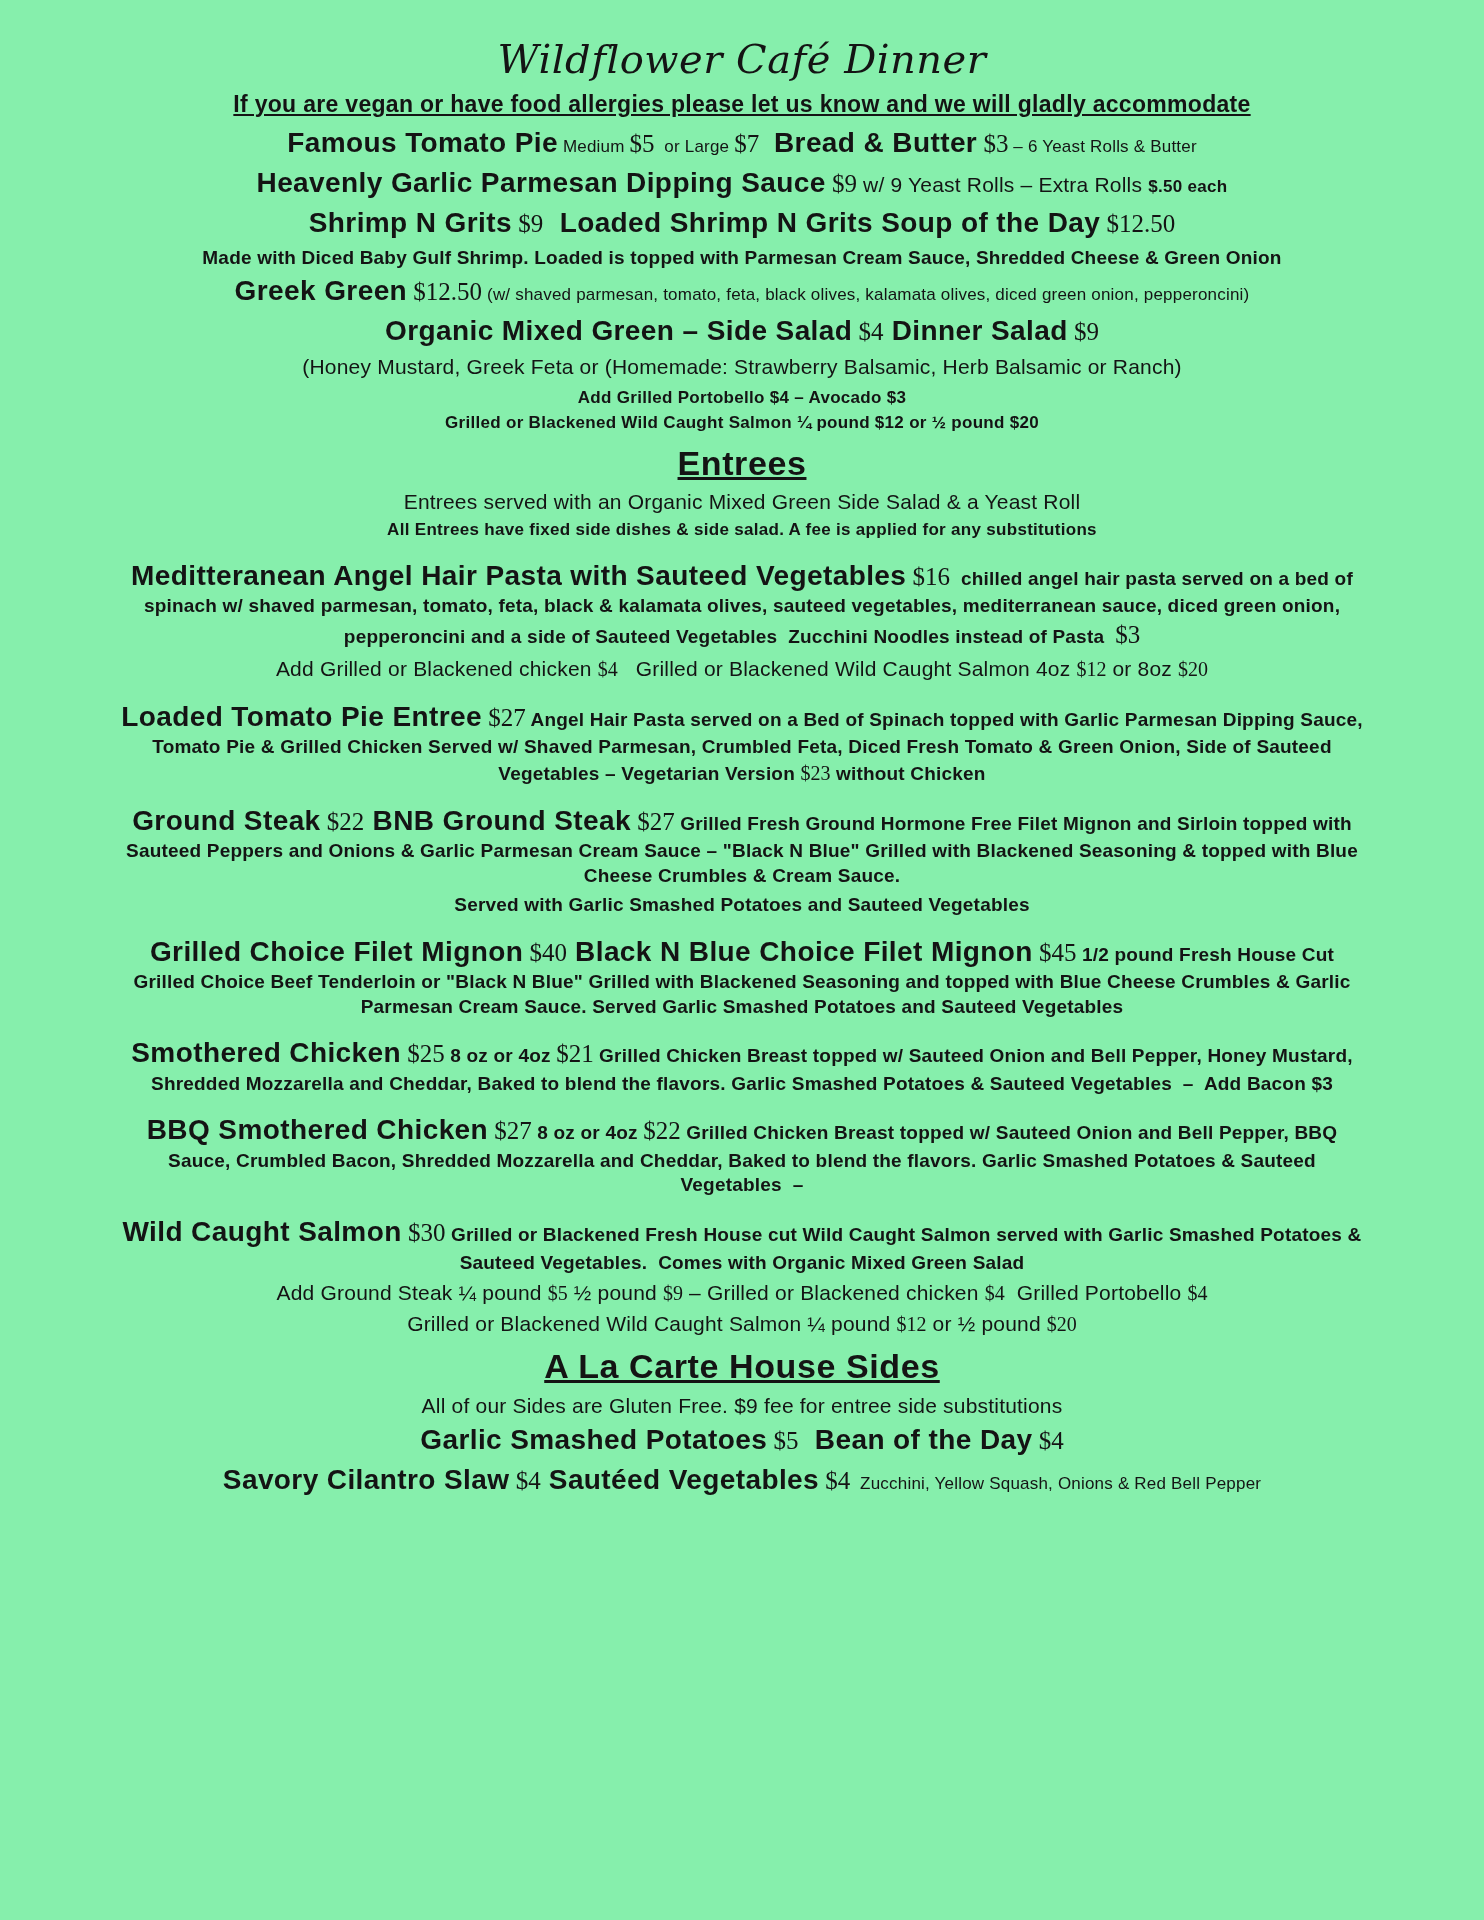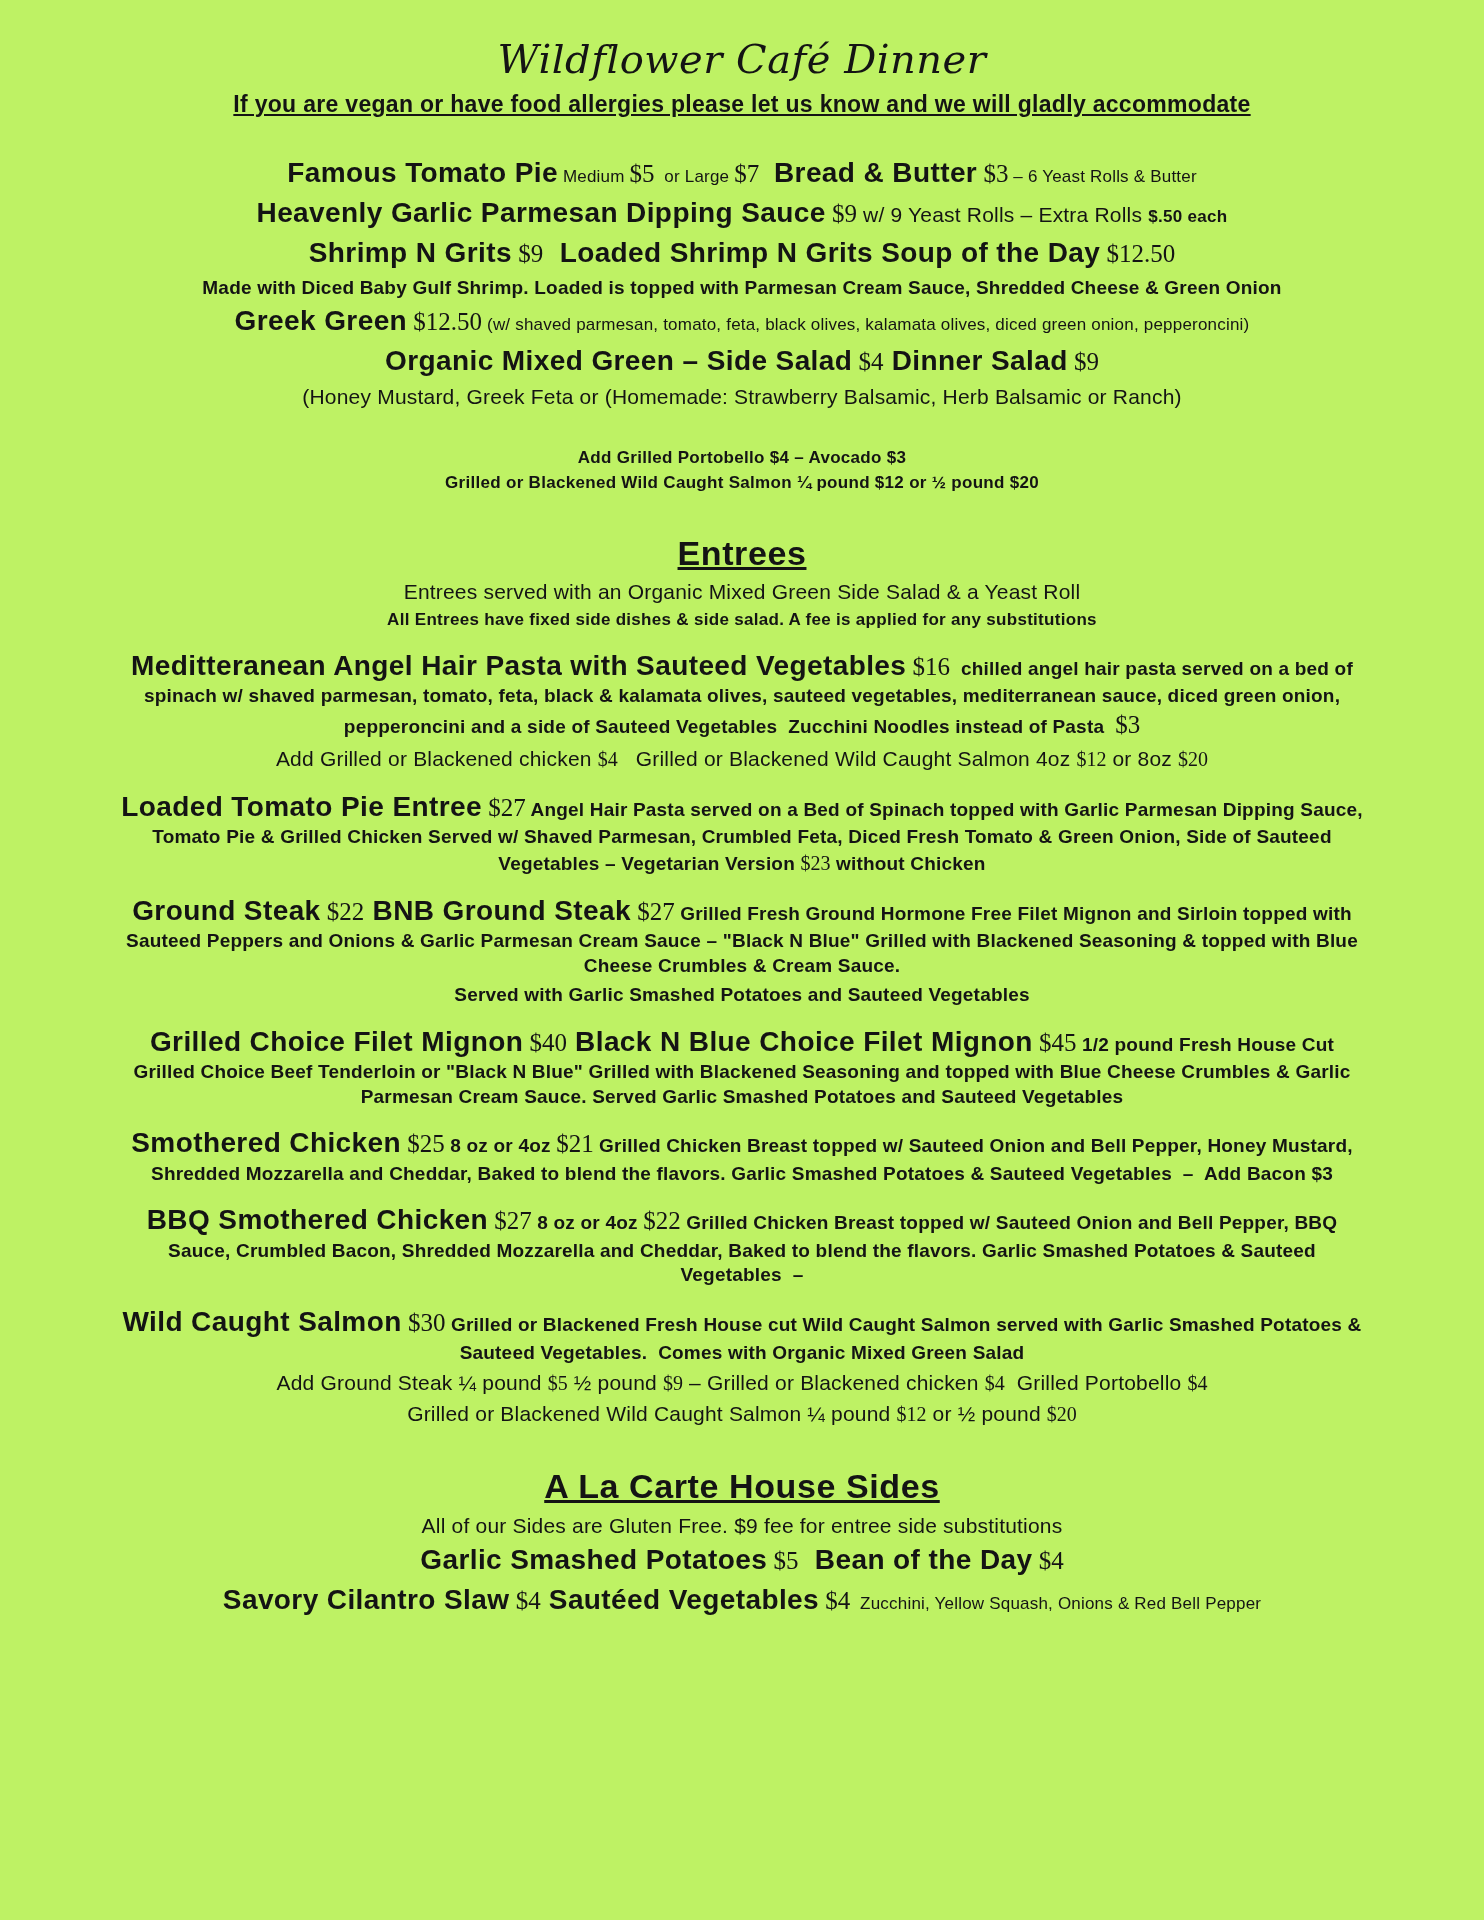--- a/index.html
+++ b/index.html
@@ -4,37 +4,37 @@
 <style>
   html, body {
     margin: 0;
     padding: 0;
     background: #ffffff;
   }
   .page {
     width: 1484px;
     min-height: 1920px;
     margin: 0 auto;
-    background: #bef264;
+    background: #86efac;
     box-sizing: border-box;
     padding-top: 30px;
     color: #141414;
     font-family: "Liberation Sans", sans-serif;
   }
   .menu {
     width: 1250px;
     margin: 0 auto;
     text-align: center;
   }
   .line {
     white-space: pre-wrap;
     line-height: 1.32;
     margin: 3px 0;
   }
-  .mt { margin-top: 36px; }
+  .mt { margin-top: 6px; }
   .para { margin-top: 16px; margin-bottom: 4px; line-height: 1.3; }
 
   .title {
     font-family: "DejaVu Serif", serif;
     font-style: italic;
     font-size: 40px;
     font-weight: 500;
     letter-spacing: 0.5px;
   }
   .note {

